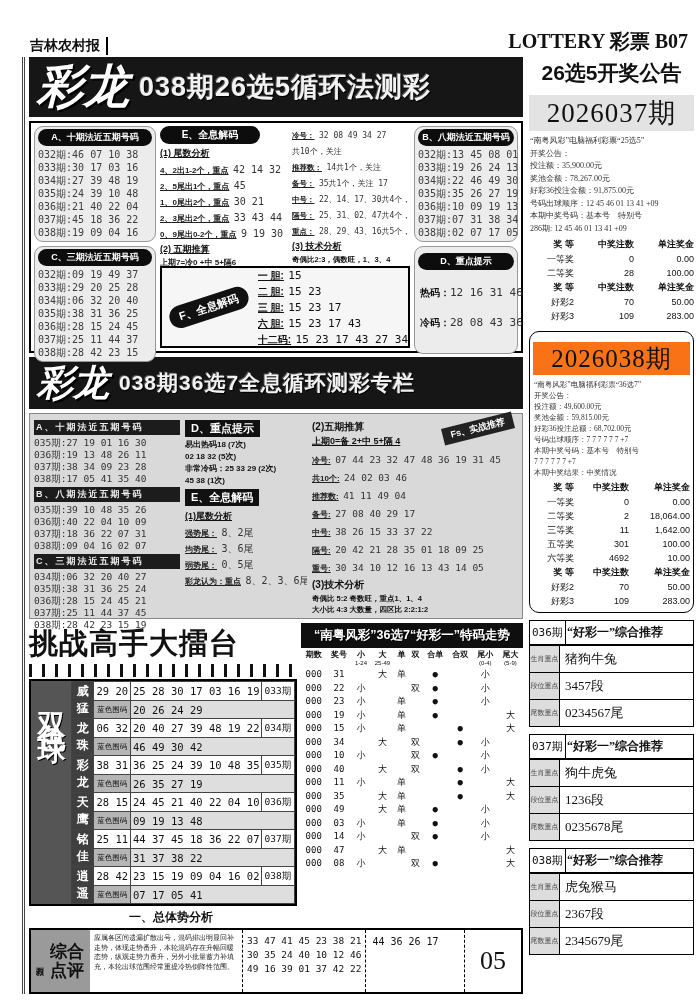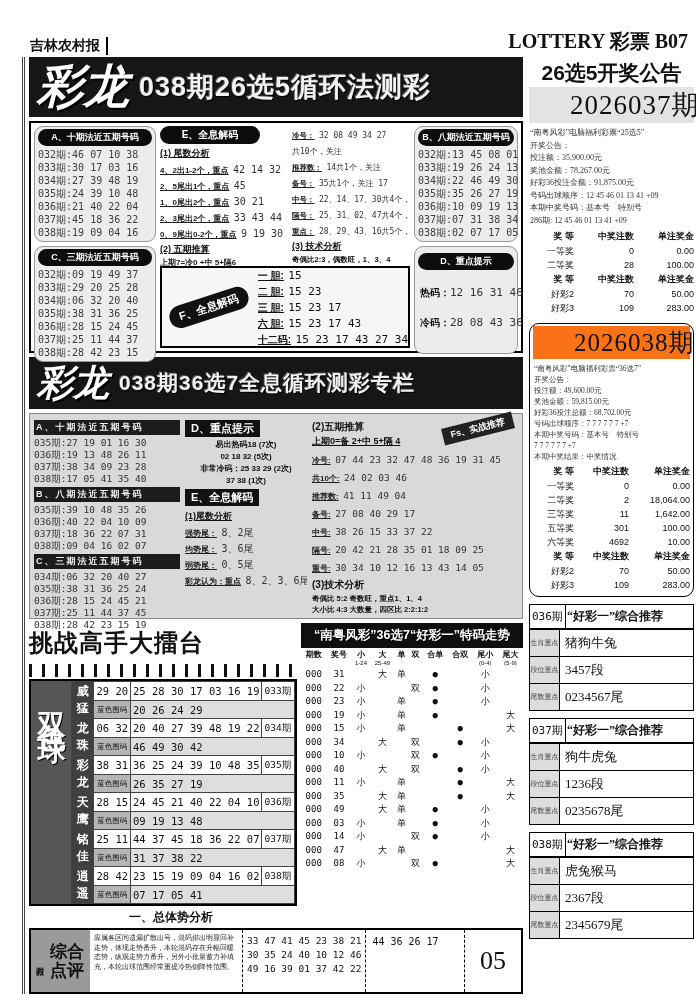--- a/index.html
+++ b/index.html
@@ -50,33 +50,33 @@
 .dpanel { height:108px; padding-top:6px; }
 .hotline { font-size:10px; font-weight:bold; margin:16px 0 0 2px; white-space:nowrap; }
 .hotline .mono { font-size:11px; font-weight:normal; color:#333; }
 
 
 .sec2 { background:#d9d9d9; border:1px solid #888; display:flex; gap:5px; padding:4px; height:206px; margin-top:4px; position:relative; }
 .s2col1 { width:146px; } .s2col2 { width:122px; } .s2col3 { flex:1; position:relative; min-width:0; }
 .s2hdr { background:#1c1c1c; color:#eee; font-size:9px; font-weight:bold; letter-spacing:2px; padding:1px 2px; white-space:nowrap; margin:2px 0; }
 .s2row { font-family:"DejaVu Sans Mono", monospace; font-size:9.5px; line-height:12px; color:#333; white-space:nowrap; }
 .dhdr { background:#111; color:#fff; font-weight:bold; font-size:11px; padding:1px 6px; display:inline-block; margin:2px 0; }
-.s2line { font-size:8px; font-weight:bold; line-height:12px; white-space:nowrap;text-align:center; }
+.s2line { font-size:8px; font-weight:bold; line-height:12px; white-space:nowrap; }
 .s2col2 .lb { font-size:8px; } .s2col2 .vl { font-size:10px; }
 .s2col3 .sub-h { font-size:10px; text-decoration:none; }
 .lead2 { font-size:9px; font-weight:bold; text-decoration:underline; margin-bottom:2px; }
 .s2col3 .lb { font-size:8px; } .s2col3 .vl { font-size:9.5px; }
 .s2col3 .lv { line-height:15px; }
 .fs-badge { position:absolute; right:4px; top:2px; transform:rotate(-14deg); background:#222; color:#fff; font-size:9px; font-weight:bold; padding:2px 8px; }
 
 
 .bot-row { display:flex; gap:4px; margin-top:4px; }
 .bot-left { width:268px; }
 .bot-right { flex:1; min-width:0; }
-.headline { font-size:24px; font-weight:bold; font-family:"Liberation Serif", serif; white-space:nowrap; letter-spacing:1px; line-height:40px; }
+.headline { font-size:29px; font-weight:bold; font-family:"Liberation Serif", serif; white-space:nowrap; letter-spacing:1px; line-height:40px; }
 .binding { height:13px; background:repeating-linear-gradient(90deg,#111 0 3px,transparent 3px 13px); margin:1px 0 2px; }
 .ssq { display:flex; border:2px solid #000; background:#8f8f8f; }
 .game-label { writing-mode:vertical-rl; text-orientation:upright; font-size:28px; font-weight:bold; color:#fff; background:#555; letter-spacing:12px; padding:8px 1px 0; text-shadow:1px 1px 0 #000; }
 .etable { border-collapse:collapse; flex:1; }
 .etable td { border:1px solid #444; padding:1px 2px; background:#fff; }
 .ename { background:#3f3f3f !important; color:#fff; font-size:12px; font-weight:bold; width:32px; text-align:center; }
 .red { font-size:10.5px; width:36px; white-space:nowrap; }
 .enums { font-size:10.5px; white-space:nowrap; }
 .eperiod { font-size:9.5px; width:34px; white-space:nowrap; font-family:"DejaVu Sans Mono", monospace; }
 .bluelab { background:#b5b5b5 !important; font-size:7.5px; text-align:center; white-space:nowrap; }
@@ -93,21 +93,21 @@
 .byline { writing-mode:vertical-rl; text-orientation:upright; font-size:8px; font-weight:bold; }
 .cb-title { font-size:17px; font-weight:bold; width:42px; line-height:19px; text-align:center; }
 .cb-text { font-size:7px; line-height:9.5px; width:152px; padding:3px 4px; color:#222; }
 .picks { border-left:1px dashed #000; flex:1; display:flex; }
 .g21 { font-family:"DejaVu Sans Mono", monospace; font-size:9.5px; line-height:14px; padding:4px 4px; border-right:1px dashed #000; white-space:nowrap; }
 .g10 { font-family:"DejaVu Sans Mono", monospace; font-size:10px; padding:6px 6px; flex:1; border-right:1px dashed #000; }
 .special { font-size:26px; font-family:"Liberation Serif", serif; display:flex; align-items:center; justify-content:center; width:56px; }
 
 
 .sb-title { font-size:21px; font-weight:bold; text-align:center; white-space:nowrap; margin-top:2px; }
-.sb-period { font-size:27px; font-family:"Liberation Serif", serif; background:#e3e3e3; text-align:left; letter-spacing:1px; white-space:nowrap; margin-top:0;padding-left:41px; }
+.sb-period { font-size:27px; font-family:"Liberation Serif", serif; background:#e3e3e3; text-align:center; letter-spacing:1px; white-space:nowrap; margin-top:8px; }
 .sb-lines { font-size:8px; line-height:12.5px; color:#333; font-family:"Liberation Serif", serif; padding:4px 1px 2px; }
 .sb-lines div { white-space:nowrap; overflow:hidden; }
 .sb-table { width:100%; border-collapse:collapse; font-size:9px; text-align:right; }
 .sb-table th { font-size:9px; font-weight:bold; padding:1px 0; }
 .sb-table td { padding:1px 0; line-height:12px; }
 .a2box { border:1.5px solid #000; border-radius:10px; padding:2px 3px 4px; margin-top:8px; }
 .a2box .sb-period { font-size:25px; background:#f97316; }
 .a2box .sb-lines { font-size:7.5px; line-height:11px; }
 .card { border:1.5px solid #000; margin-top:7px; background:#fff; }
 .card-h { display:flex; border-bottom:1px solid #000; align-items:stretch; }
@@ -254,21 +254,21 @@
               <div class="s2row">037期:25 11 44 37 45</div>
               <div class="s2row">038期:28 42 23 15 19</div>
             </div>
         </div>
         <div class="s2col2">
           <div class="dhdr">D、重点提示</div>
           <div>
               <div class="s2line">易出热码18 (7次)</div>
               <div class="s2line">02 18 32 (5次)</div>
               <div class="s2line">非常冷码：25 33 29 (2次)</div>
-              <div class="s2line">37 38 (1次)</div>
+              <div class="s2line">45 38 (1次)</div>
             </div>
           <div class="dhdr">E、全息解码</div>
           <div class="sub-h">(1)尾数分析</div>
           <div>
               <div class="lv"><span class="lb">强势尾：</span> <span class="vl">8、2尾</span></div>
               <div class="lv"><span class="lb">均势尾：</span> <span class="vl">3、6尾</span></div>
               <div class="lv"><span class="lb">弱势尾：</span> <span class="vl">0、5尾</span></div>
               <div class="lv"><span class="lb">彩龙认为：重点</span> <span class="vl">8、2、3、6尾</span></div>
             </div>
         </div>

